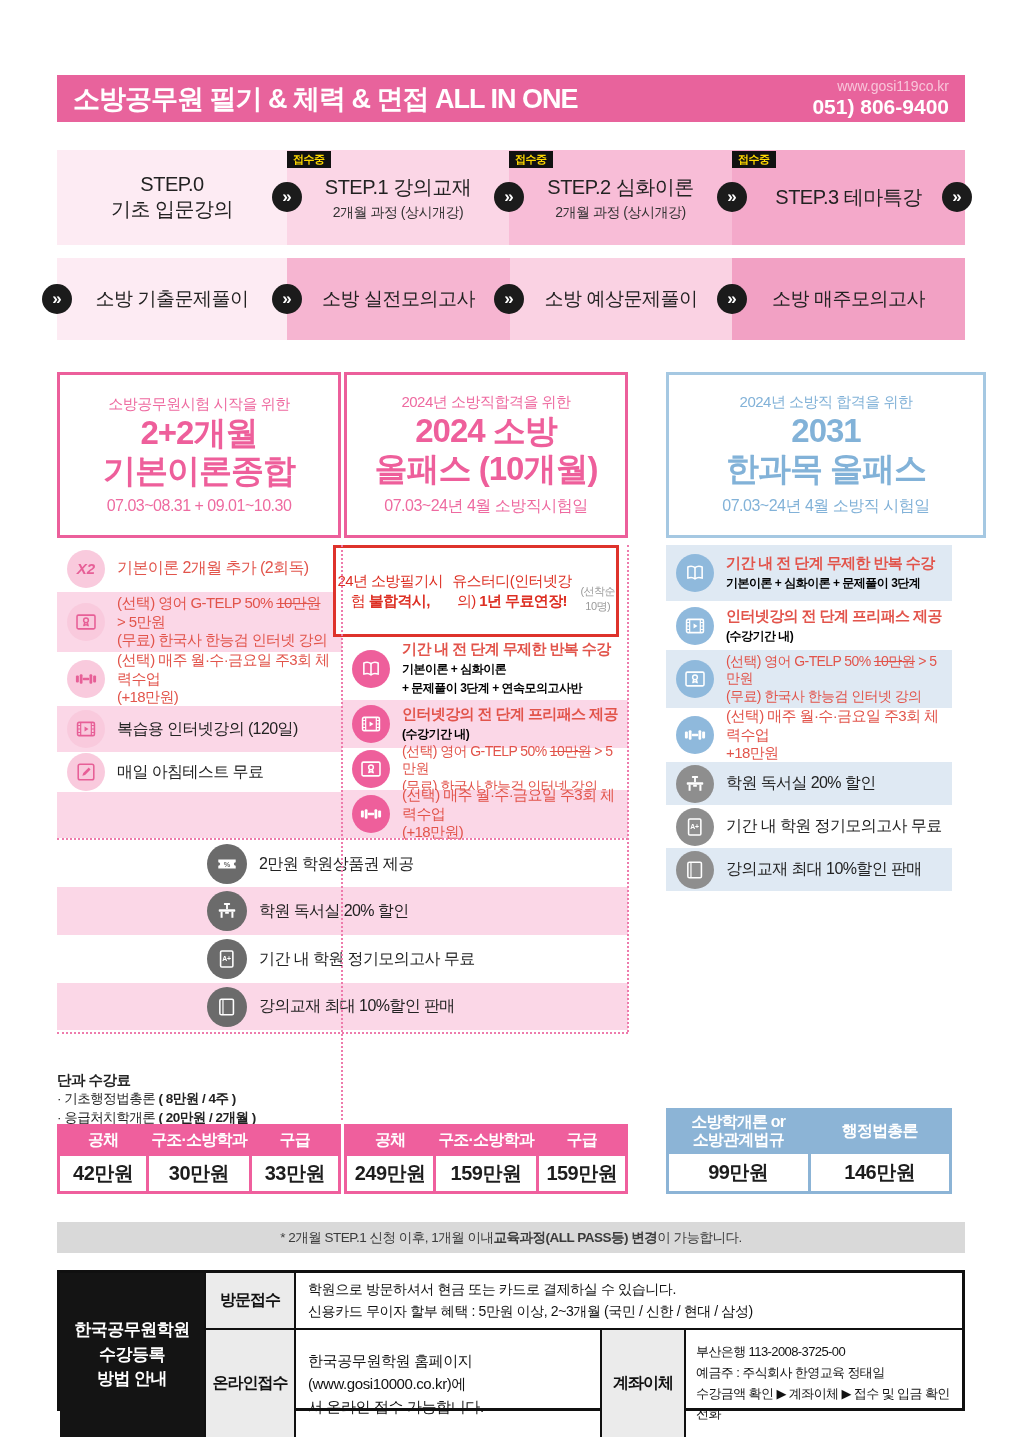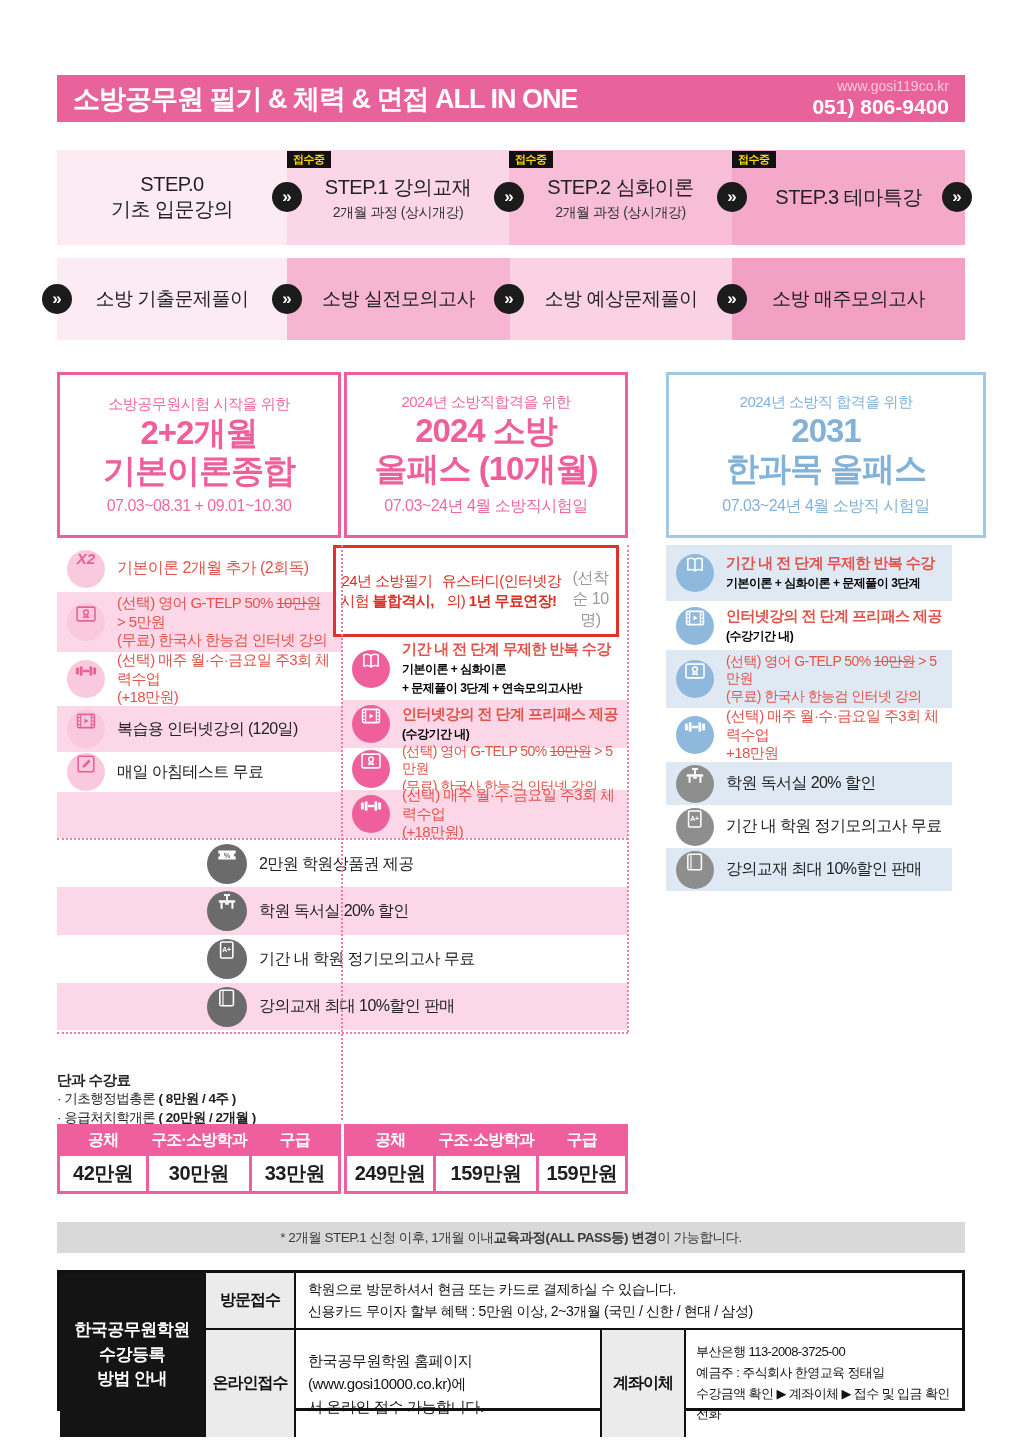--- a/index.html
+++ b/index.html
@@ -43,41 +43,41 @@
   .pkg-pink .tag,.pkg-pink .date{color:#ee6aa0;}
   .pkg-pink .big{color:#ee5f9b;}
   .pkg-blue .tag,.pkg-blue .date{color:#82b2d8;}
   .pkg-blue .big{color:#82b2d8;}
 
   
   .col{display:flex;flex-direction:column;}
   .r{display:flex;align-items:center;gap:12px;padding:0 10px;box-sizing:border-box;}
   .pinkbg{background:#fbd7e7;}
   .bluebg{background:#dfe9f3;}
-  .ci{width:38px;height:38px;border-radius:50%;display:flex;justify-content:center;flex:none;}
+  .ci{width:38px;height:38px;border-radius:50%;display:flex;align-items:center;justify-content:center;flex:none;}
   .ci svg{width:22px;height:22px;display:block;}
   .ci-lpink{background:#f9cadd;color:#e75f97;}
   .ci-pink{background:#ee5f9b;color:#fff;}
   .ci-blue{background:#8fb9dc;color:#fff;}
   .ci-gray{background:#6b6b6b;color:#fff;}
   .ci-gray2{background:#8e8e8e;color:#fff;}
   .x2t{font-style:italic;font-weight:bold;font-size:15px;}
   .red{color:#e2544b;}
   .blk{color:#222;}
   .t15{font-size:15px;line-height:1.25;letter-spacing:-0.6px;}
   .t16{font-size:16px;letter-spacing:-0.6px;}
   .sub{color:#000000;font-size:12px;line-height:1.25;letter-spacing:-0.5px;font-weight:bold;}
   .bold{font-weight:bold;}
   .strike{text-decoration:line-through;}
 
   
   .promo{left:333px;top:545px;width:286px;height:92px;border:3px solid #de322b;background:#fff;box-sizing:border-box;display:flex;flex-direction:row;align-items:center;justify-content:center;text-align:center;}
   .promo .pl{color:#dd2f23;font-size:15px;line-height:1.35;letter-spacing:-0.6px;}
   .promo .pl b{font-weight:bold;}
-  .promo .pn{color:#9a9a9a;font-size:16px;margin-top:16px;letter-spacing:-0.5px;}
+  .promo .pn{color:#9a9a9a;font-size:11px;margin-top:16px;letter-spacing:-0.5px;}
 
   
   .vdot{border-left:2px dotted #ee7bac;width:0;}
   .hdot{border-top:2px dotted #ee7bac;height:0;}
 
   
   .danka{left:57px;top:1070px;width:290px;font-size:13.5px;line-height:1.4;letter-spacing:-0.5px;color:#222;}
   .danka .dt{font-weight:bold;font-size:14.5px;}
 
   
@@ -446,20 +446,29 @@
     <div class="pv">33만원</div>
   </div>
   <div class="abs ptable ptable-pink" style="left:344px;top:1124px;width:284px;height:70px;grid-template-columns:1fr 1.15fr 1fr;grid-template-rows:26px 1fr;">
     <div class="ph">공채</div>
     <div class="ph">구조·소방학과</div>
     <div class="ph">구급</div>
     <div class="pv">249만원</div>
     <div class="pv">159만원</div>
     <div class="pv">159만원</div>
   </div>
+  <div class="abs ptable ptable-blue" style="left:666px;top:1108px;width:286px;height:86px;grid-template-columns:1fr 1fr;grid-template-rows:40px 1fr;">
+    <div class="ph">
+        <span>소방학개론 or</span>
+        <span>소방관계법규</span>
+      </div>
+    <div class="ph">행정법총론</div>
+    <div class="pv">99만원</div>
+    <div class="pv">146만원</div>
+  </div>
 
   <div class="abs note">
     <span>* 2개월 STEP.1 신청 이후, 1개월 이내 </span>
       <span class="bold">교육과정(ALL PASS등) 변경</span>
       <span>이 가능합니다.</span>
   </div>
 
   <div class="abs reg">
     <div class="cell headbox bR">
       <div>한국공무원학원</div>

